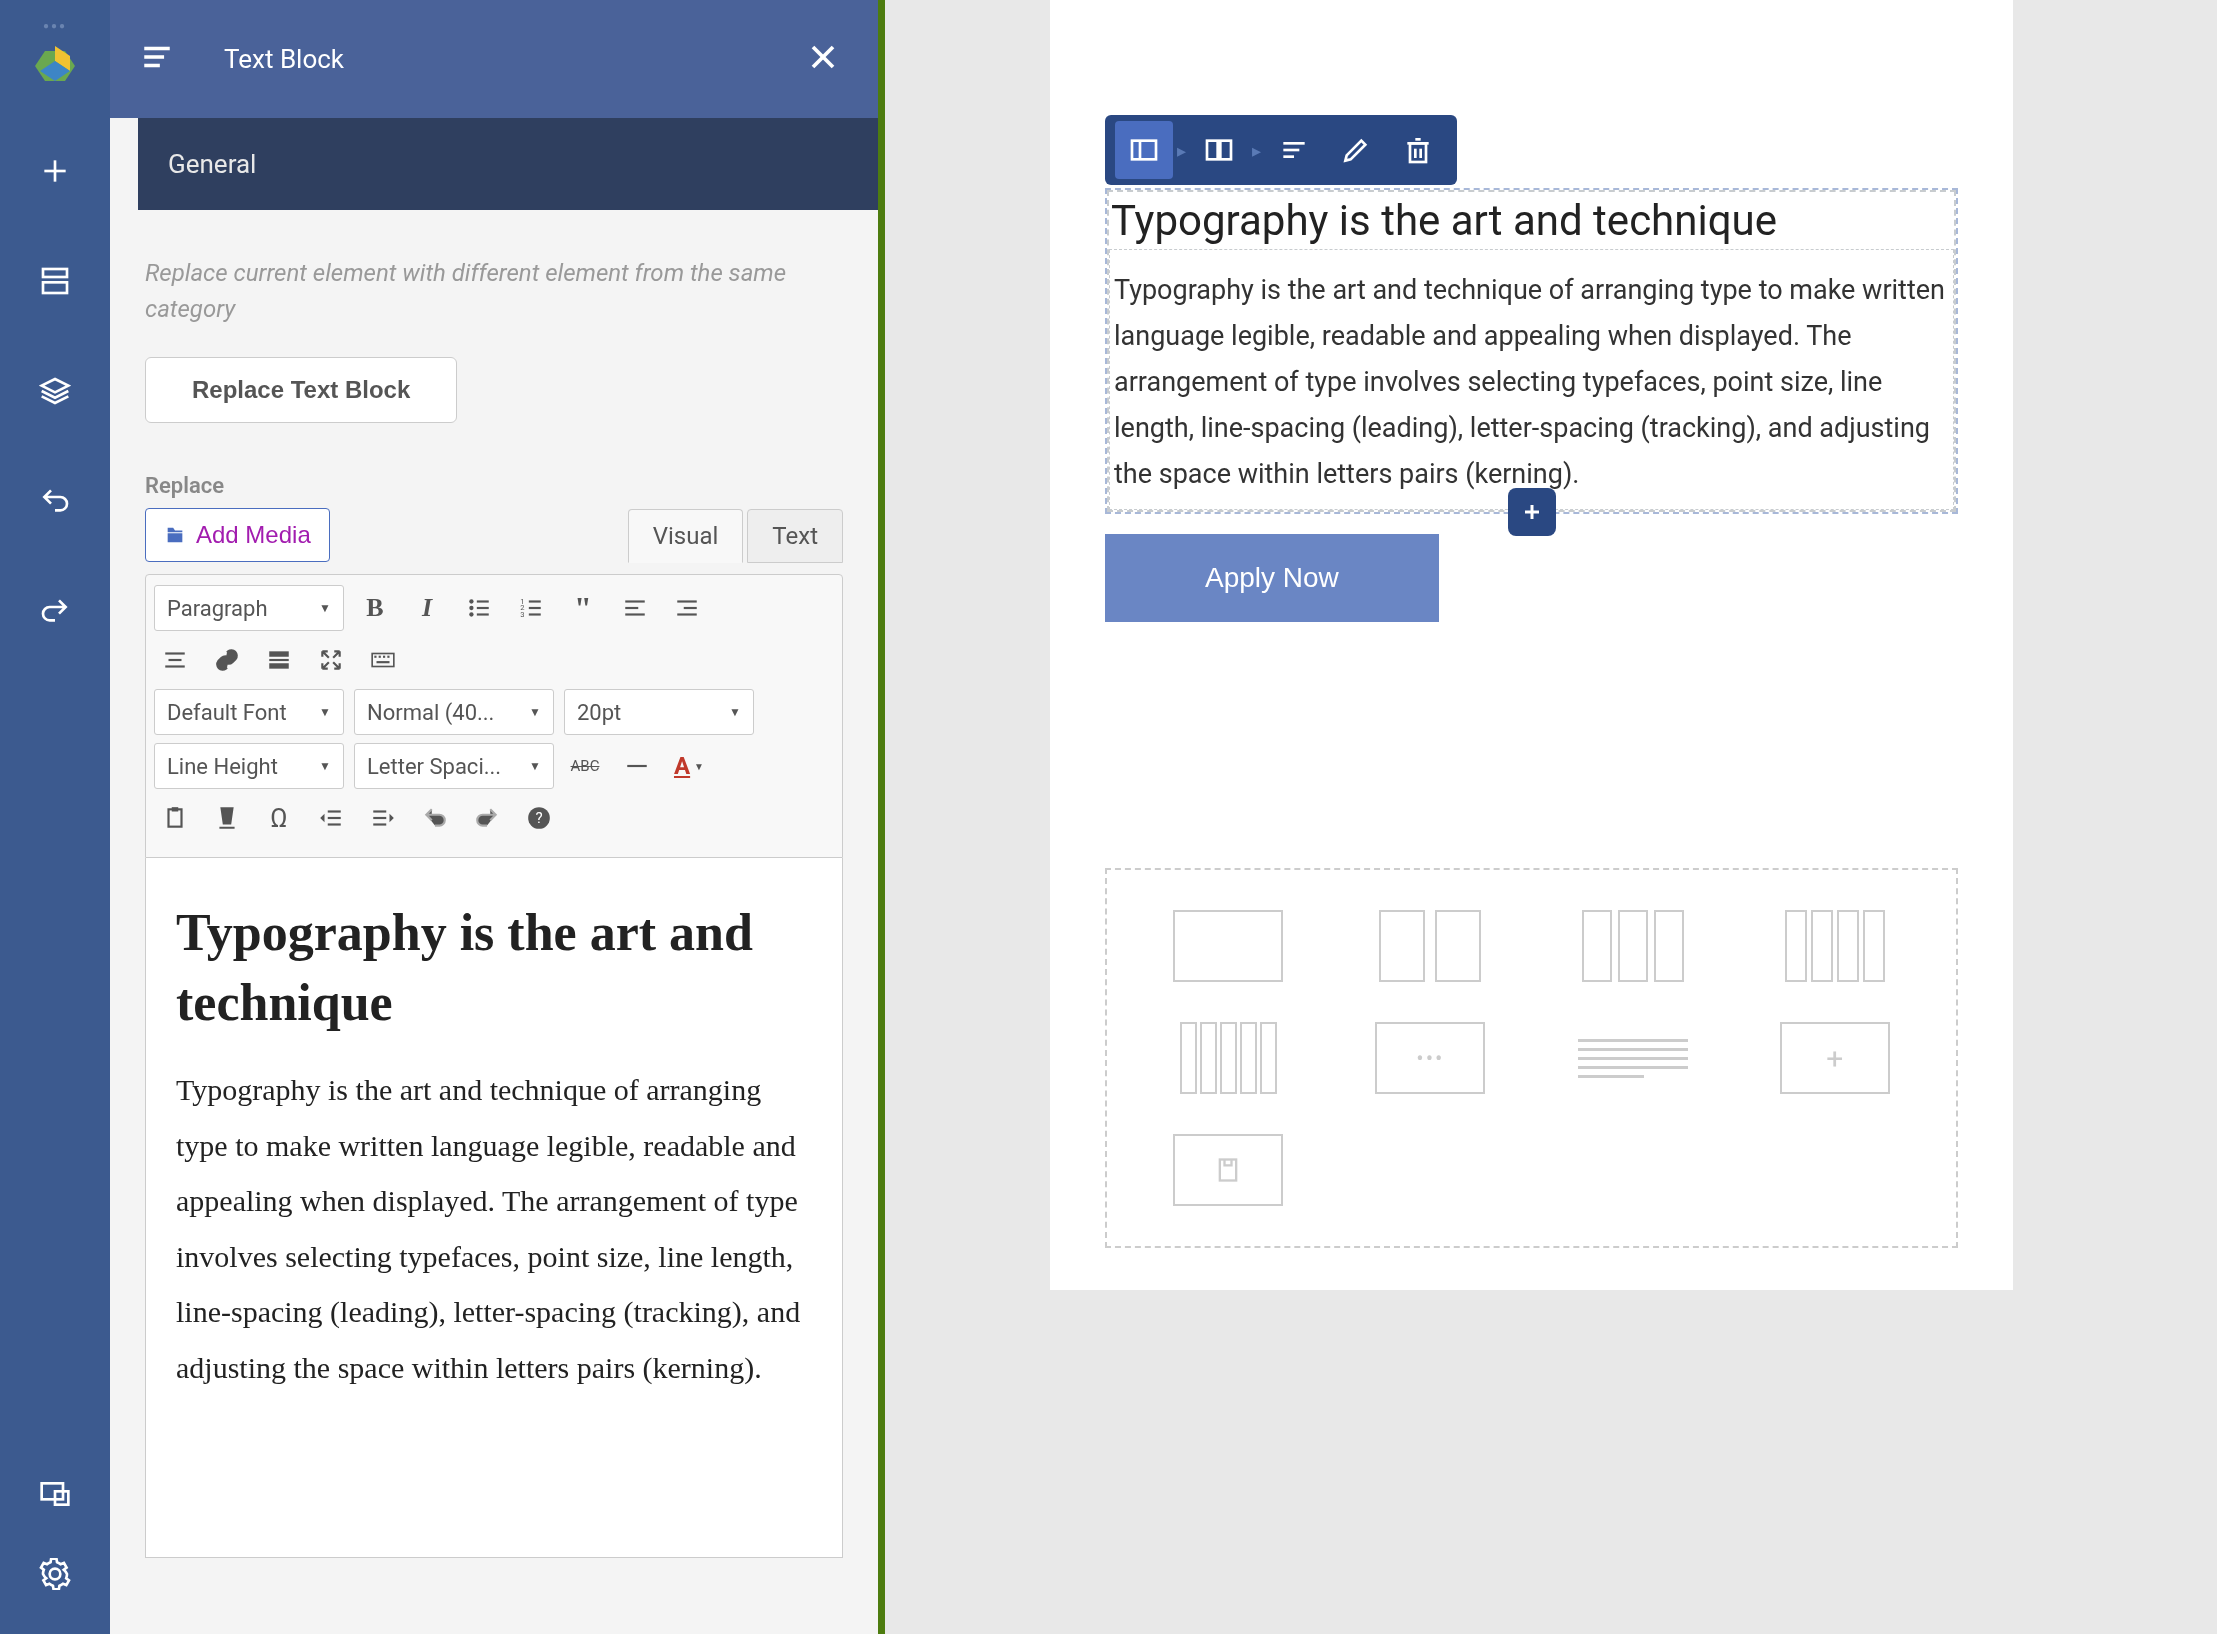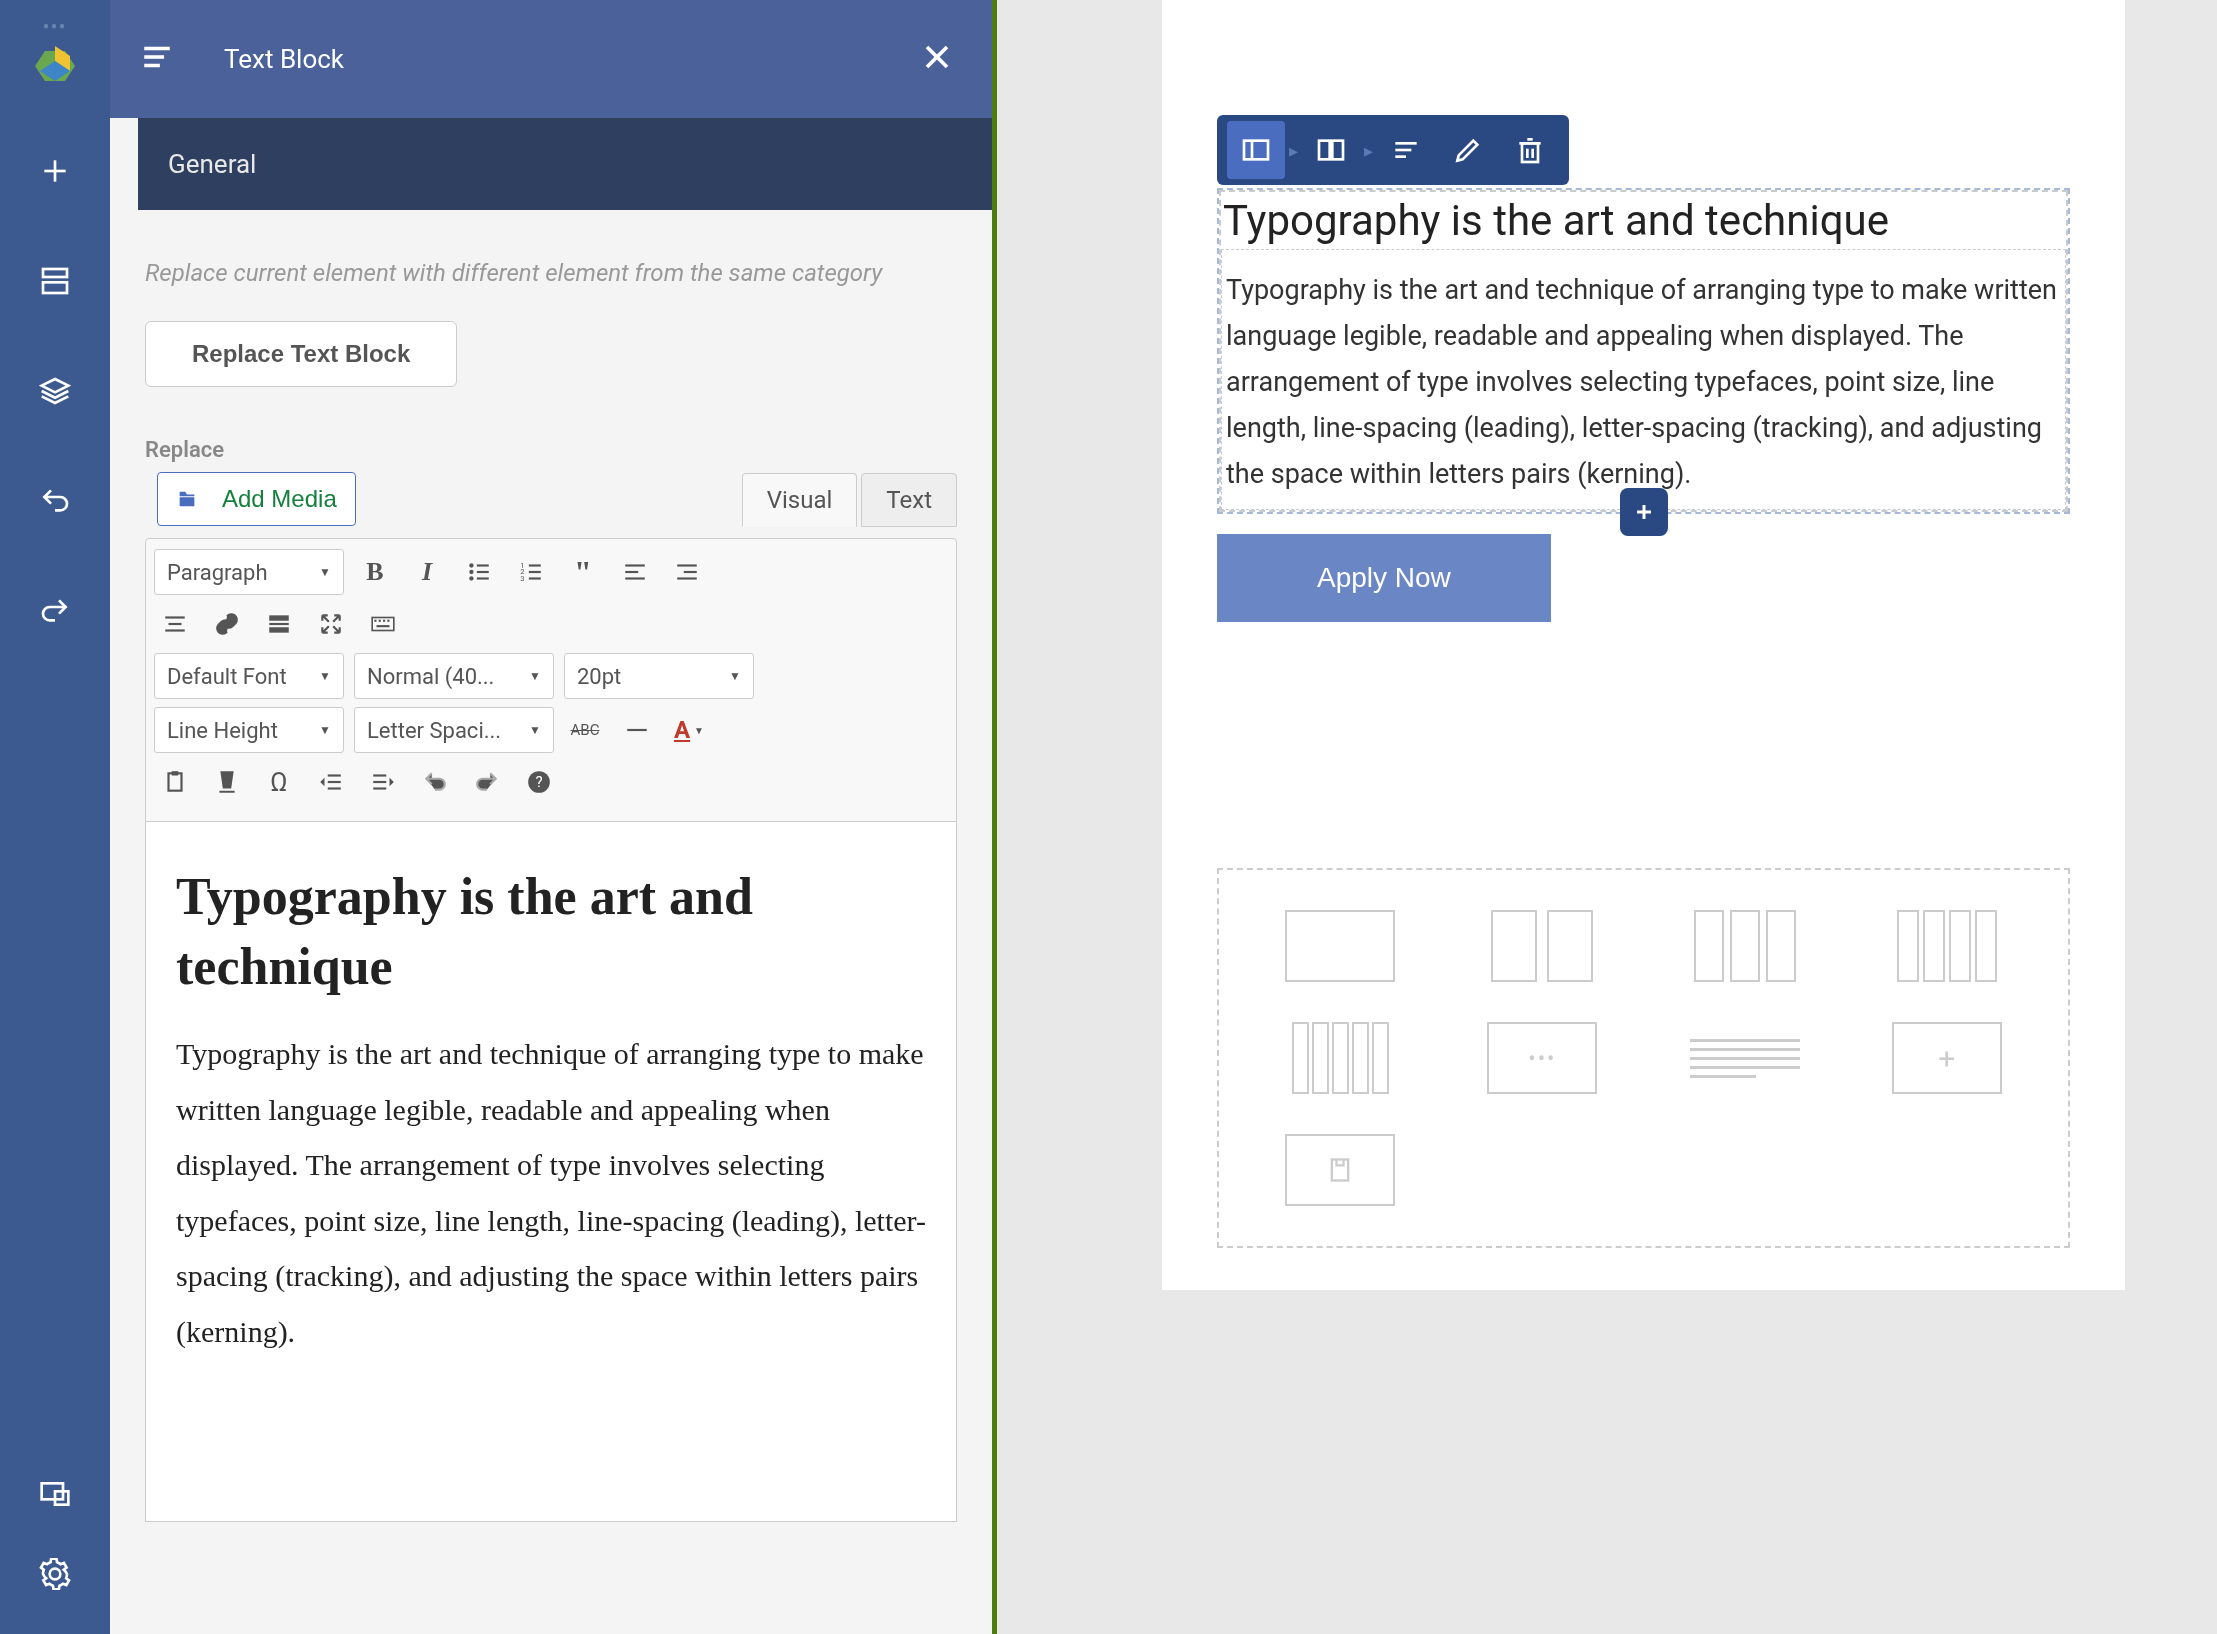--- a/index.html
+++ b/index.html
@@ -23,24 +23,24 @@
   width: 40px; height: 40px;
   display: flex; align-items: center; justify-content: center;
   color: #fff; margin-bottom: 70px; cursor: pointer;
 }
 .rail-icon svg { width: 32px; height: 32px; stroke: #fff; fill: none; stroke-width: 2; }
 .rail-spacer { flex: 1; }
 .rail-bottom .rail-icon { margin-bottom: 40px; }
 
 
 .panel {
-  width: 887px;
+  width: 775px;
   background: #f4f4f4;
   display: flex; flex-direction: column;
-  border-right: 5px solid #4d7c0f;
+  border-right: 7px solid #4d7c0f;
 }
 .panel-header {
   background: #4a6299;
   height: 118px;
   display: flex; align-items: center;
   padding: 0 40px 0 30px;
   color: #fff;
 }
 .panel-header .title-icon { margin-right: 50px; }
 .panel-header .title-icon svg { width: 34px; height: 34px; stroke: #fff; fill: none; stroke-width: 2.5; }
@@ -63,22 +63,22 @@
 .replace-btn {
   background: #fff; border: 1px solid #ccc; border-radius: 6px;
   padding: 18px 46px; font-size: 24px; font-weight: 600; color: #555;
   cursor: pointer; margin-bottom: 50px;
 }
 .content-label { color: #888; font-size: 22px; font-weight: 600; margin-bottom: 10px; }
 
 .media-row { display: flex; align-items: flex-end; justify-content: space-between; margin-bottom: 12px; }
 .add-media-btn {
   border: 1px solid #4a6dbf; border-radius: 4px;
-  padding: 12px 18px; display: flex; align-items: center; gap: 24px;
-  color: #15803d; font-size: 24px; background: #fff; cursor: pointer; margin-left: 12px;
+  padding: 12px 18px; display: flex; align-items: center; gap: 10px;
+  color: #a21caf; font-size: 24px; background: #fff; cursor: pointer;
 }
 .add-media-btn svg { width: 22px; height: 22px; fill: #4a6dbf; }
 .editor-tabs { display: flex; margin-bottom: -1px; }
 .editor-tab {
   padding: 12px 24px; font-size: 24px; color: #555;
   border: 1px solid #ccc; background: #eee; cursor: pointer;
   border-top-left-radius: 4px; border-top-right-radius: 4px;
   margin-left: 4px;
 }
 .editor-tab.active { background: #f8f8f8; border-bottom-color: #f8f8f8; }

